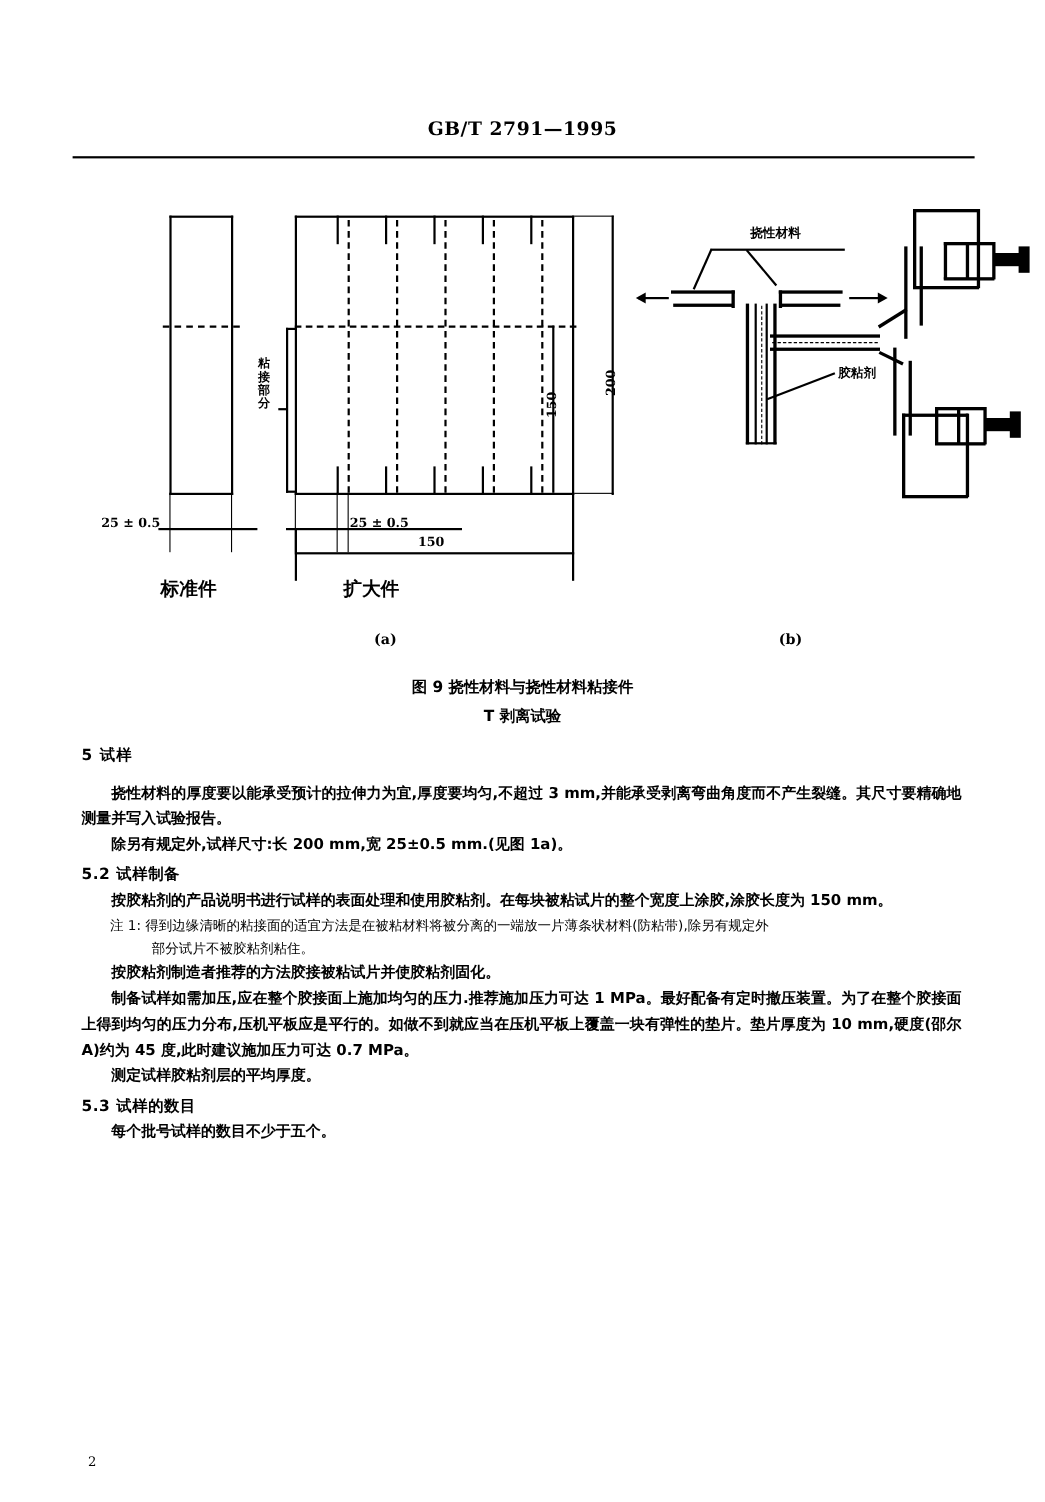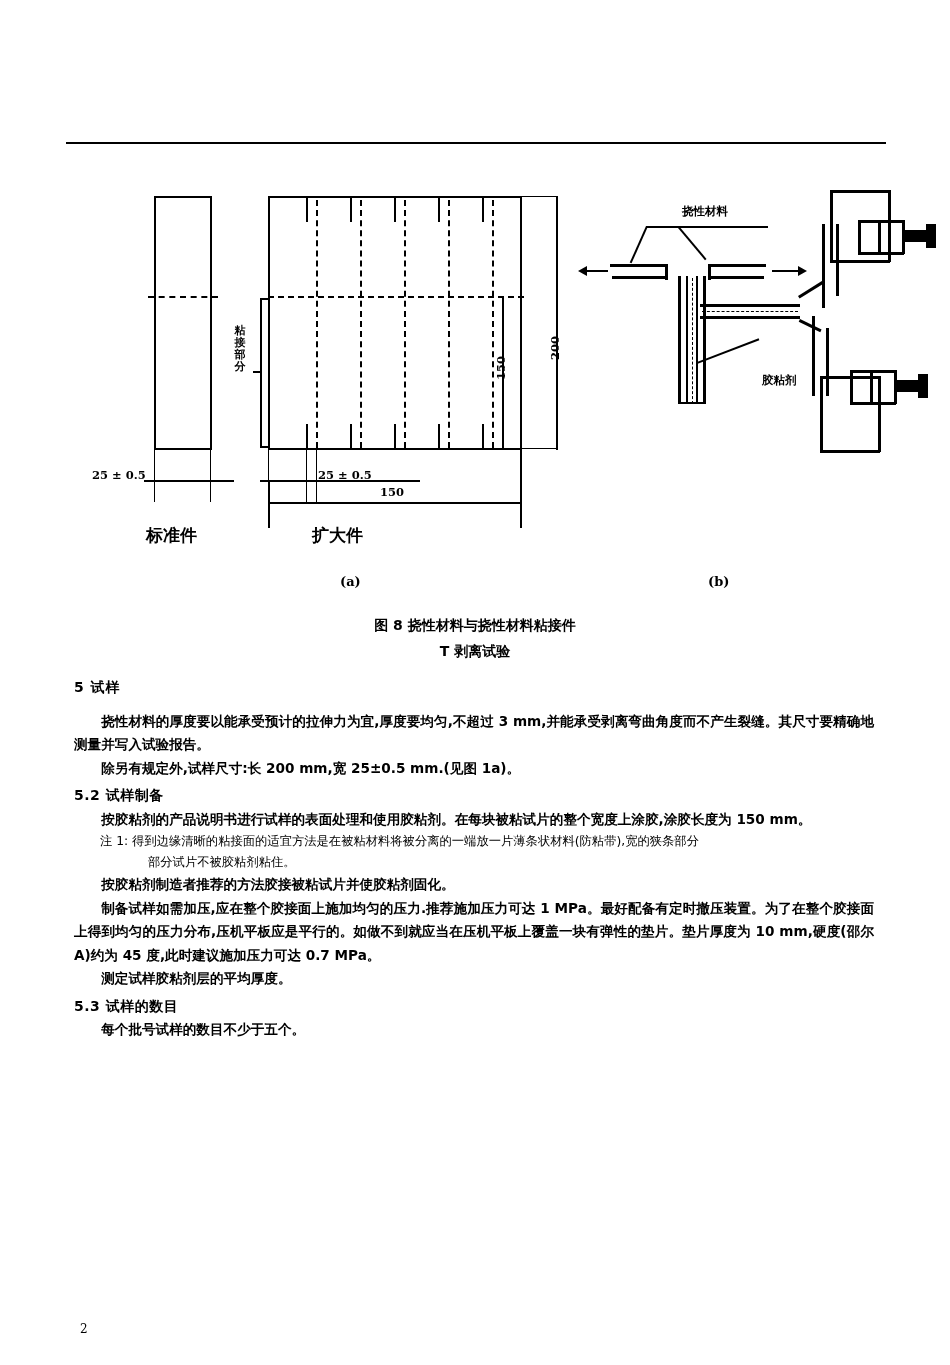--- a/index.html
+++ b/index.html
@@ -148,35 +148,36 @@
     text-align: justify;
     font-weight: bold;
   }
   .note {
     margin: 0 0 0 26px;
     font-size: 12.3px;
     line-height: 21px;
     text-indent: 0;
     text-align: justify;
   }
-  .note .cont { display: block; margin-left: 48px; }
+  .note .cont { display: block; margin-left: 38px; }
 
   .page-num {
     position: absolute;
     left: 80px;
     top: 1322px;
     font-size: 12px;
     font-family: "DejaVu Serif", "Liberation Serif", serif;
   }
 </style>
 </head>
 <body>
 
 <div class="page">
 
+  <div class="header-title">GB/T 2791—1995</div>
   <div class="header-rule"></div>
 
   <div class="figure">
 
     <div class="ln vline" style="left:94px; top:16px; height:254px;"></div>
     <div class="ln vline" style="left:150px; top:16px; height:254px;"></div>
     <div class="ln hline" style="left:94px; top:16px; width:58px;"></div>
     <div class="ln hline" style="left:94px; top:268px; width:58px;"></div>
     <div class="dashh" style="left:88px; top:116px; width:70px;"></div>
 
@@ -260,21 +261,21 @@
     <div class="ln" style="left:518px; top:86px; width:0; height:0; border-top:5px solid transparent; border-bottom:5px solid transparent; border-right:9px solid #000; background:transparent;"></div>
     <div class="ln hline" style="left:712px; top:90px; width:28px; height:2px;"></div>
     <div class="ln" style="left:738px; top:86px; width:0; height:0; border-top:5px solid transparent; border-bottom:5px solid transparent; border-left:9px solid #000; background:transparent;"></div>
 
     <div class="ln" style="left:586px; top:46px; width:122px; height:2px;"></div>
     <div class="ln" style="left:586px; top:46px; width:2px; height:40px; transform:rotate(24deg); transform-origin:top left;"></div>
     <div class="ln" style="left:618px; top:48px; width:2px; height:42px; transform:rotate(-40deg); transform-origin:top left;"></div>
     <div class="caption-sub" style="left:622px; top:24px; font-size:11.5px;">挠性材料</div>
 
     <div class="ln" style="left:637px; top:182px; width:66px; height:2px; transform:rotate(-21deg); transform-origin:top left;"></div>
-    <div class="caption-sub" style="left:702px; top:152px; font-size:11.5px;margin-top:41px;">胶粘剂</div>
+    <div class="caption-sub" style="left:702px; top:152px; font-size:11.5px;">胶粘剂</div>
 
     <div class="ln vline" style="left:770px; top:10px; height:72px; width:3px;"></div>
     <div class="ln vline" style="left:828px; top:10px; height:72px; width:3px;"></div>
     <div class="ln hline" style="left:770px; top:10px; width:60px; height:3px;"></div>
     <div class="ln hline" style="left:770px; top:80px; width:60px; height:3px;"></div>
 
     <div class="ln" style="left:798px; top:40px; width:46px; height:3px;"></div>
     <div class="ln" style="left:798px; top:40px; width:3px; height:34px;"></div>
     <div class="ln" style="left:798px; top:72px; width:46px; height:3px;"></div>
     <div class="ln" style="left:818px; top:40px; width:3px; height:34px;"></div>
@@ -304,33 +305,33 @@
     <div class="ln vline" style="left:776px; top:44px; height:72px; width:3px;"></div>
     <div class="ln vline" style="left:752px; top:136px; height:80px; width:3px;"></div>
     <div class="ln vline" style="left:766px; top:148px; height:68px; width:3px;"></div>
     <div class="ln" style="left:738px; top:116px; width:30px; height:3px; transform:rotate(-32deg); transform-origin:left top;"></div>
     <div class="ln" style="left:740px; top:139px; width:24px; height:3px; transform:rotate(26deg); transform-origin:left top;"></div>
 
     <div class="subfig" style="left:648px; top:394px;">(b)</div>
   </div>
 
   <div class="fig-title">
-    <span>图 8   挠性材料与挠性材料粘接件</span>
+    <span>图 9   挠性材料与挠性材料粘接件</span>
     <span class="l2">T 剥离试验</span>
   </div>
 
   <div class="body">
     <div class="h-sec">5   试样</div>
 
     <p class="p">挠性材料的厚度要以能承受预计的拉伸力为宜,厚度要均匀,不超过 3 mm,并能承受剥离弯曲角度而不产生裂缝。其尺寸要精确地测量并写入试验报告。</p>
     <p class="p">除另有规定外,试样尺寸:长 200 mm,宽 25±0.5 mm.(见图 1a)。</p>
 
     <div class="h-sub">5.2   试样制备</div>
     <p class="p">按胶粘剂的产品说明书进行试样的表面处理和使用胶粘剂。在每块被粘试片的整个宽度上涂胶,涂胶长度为 150 mm。</p>
-    <p class="note">注 1: 得到边缘清晰的粘接面的适宜方法是在被粘材料将被分离的一端放一片薄条状材料(防粘带),宽的狭条部分</p>
+    <p class="note">注 1: 得到边缘清晰的粘接面的适宜方法是在被粘材料将被分离的一端放一片薄条状材料(防粘带),除另有规定外</p>
     <p class="note">
         <span class="cont">部分试片不被胶粘剂粘住。</span>
       </p>
     <p class="p">按胶粘剂制造者推荐的方法胶接被粘试片并使胶粘剂固化。</p>
     <p class="p">制备试样如需加压,应在整个胶接面上施加均匀的压力.推荐施加压力可达 1 MPa。最好配备有定时撤压装置。为了在整个胶接面上得到均匀的压力分布,压机平板应是平行的。如做不到就应当在压机平板上覆盖一块有弹性的垫片。垫片厚度为 10 mm,硬度(邵尔 A)约为 45 度,此时建议施加压力可达 0.7 MPa。</p>
     <p class="p">测定试样胶粘剂层的平均厚度。</p>
 
     <div class="h-sub">5.3   试样的数目</div>
     <p class="p">每个批号试样的数目不少于五个。</p>
   </div>

